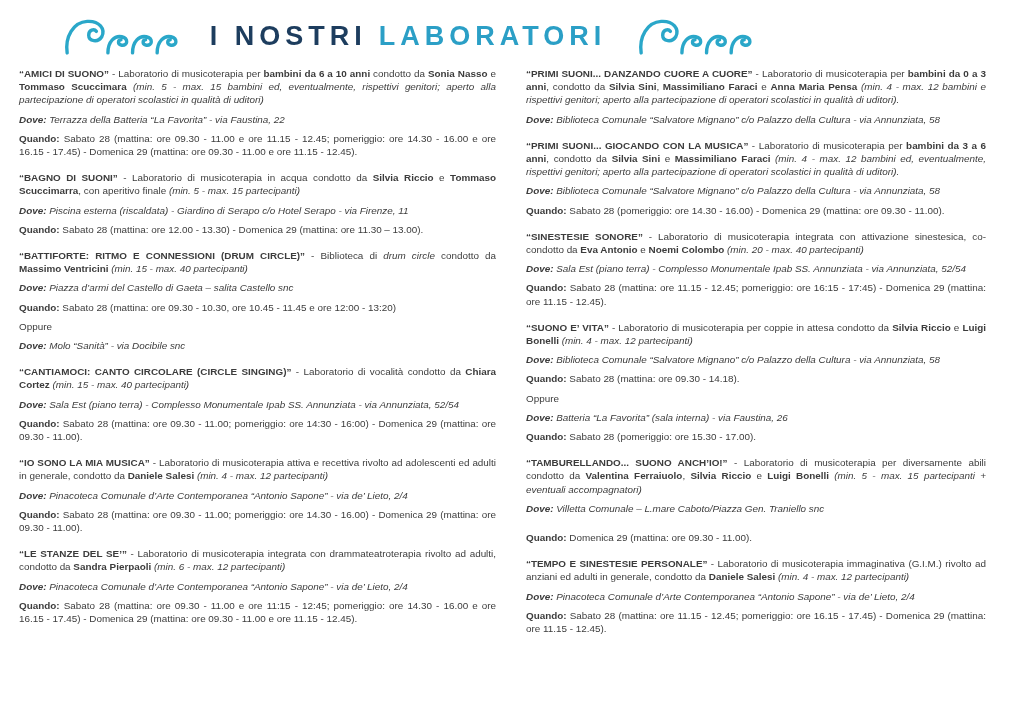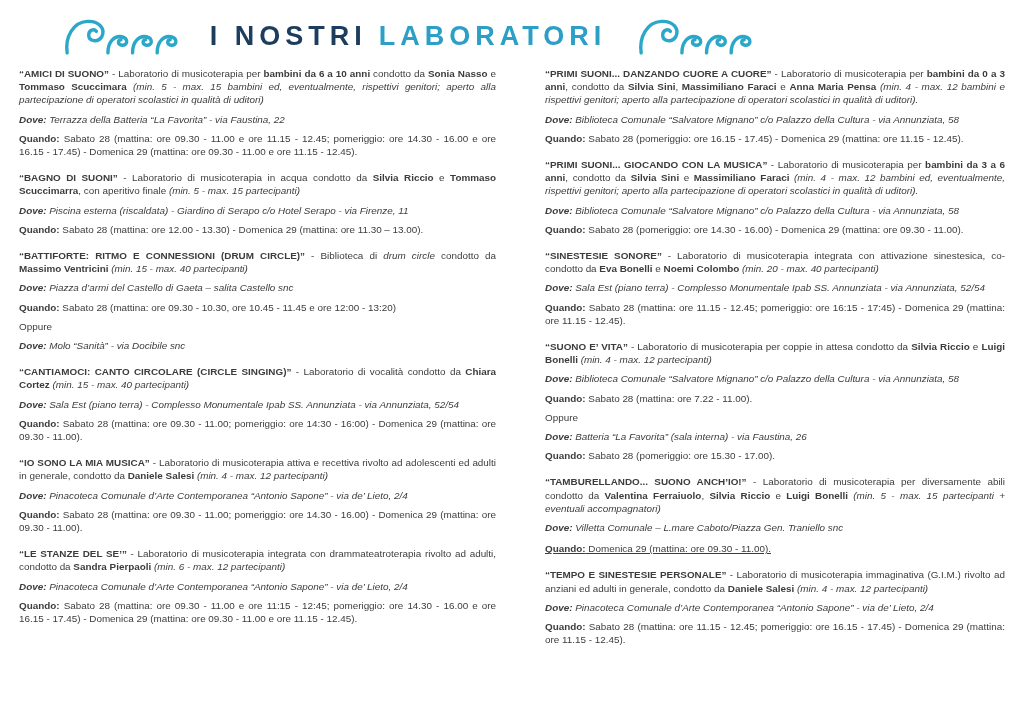--- a/index.html
+++ b/index.html
@@ -20,28 +20,28 @@
   .wave path {
     fill: none; stroke: var(--wave, #2aa7c9);
     stroke-width: 4.4; stroke-linecap: round;
   }
   .title {
     margin: 0; font-size: 27px; font-weight: bold;
     letter-spacing: 5px; white-space: nowrap; line-height: 1;
   }
   .t-dark  { color: var(--navy, #1d3d5e); margin-right: 12px; }
   .t-light { color: var(--teal, #2b9fc6); }
-  .columns { display: grid; grid-template-columns: 477px 460px; column-gap: 49px; }
+  .columns { display: grid; grid-template-columns: 477px 460px; column-gap: 30px; }
   .section { margin-bottom: 13px; }
   p.para {
     margin: 0 0 6px 0;
     font-size: 9.9px; line-height: 13.2px;
     text-align: justify; color: var(--text, #3c3c3c);
   }
-  p.para.space-before { margin-top: 8px; text-decoration: underline; }
+  p.para.space-before { margin-top: 16px; }
   .s-n { font-weight: normal; font-style: normal; }
   .s-b { font-weight: bold; }
   .s-i { font-style: italic; }
   .s-bi { font-weight: bold; font-style: italic; }
 </style>
 </head>
 <body>
 
 <div class="page">
   <div class="header">
@@ -94,36 +94,35 @@
         <div class="section">
           <p class="para"><span class="s-b">“LE STANZE DEL SE’”</span><span class="s-n"> - Laboratorio di musicoterapia integrata con drammateatroterapia rivolto ad adulti, condotto da </span><span class="s-b">Sandra Pierpaoli</span><span class="s-i"> (min. 6 - max. 12 partecipanti)</span></p>
           <p class="para"><span class="s-bi">Dove:</span><span class="s-i"> Pinacoteca Comunale d’Arte Contemporanea “Antonio Sapone” - via de’ Lieto, 2/4</span></p>
           <p class="para"><span class="s-b">Quando:</span><span class="s-n"> Sabato 28 (mattina: ore 09.30 - 11.00 e ore 11:15 - 12:45; pomeriggio: ore 14.30 - 16.00 e ore 16.15 - 17.45) - Domenica 29 (mattina: ore 09.30 - 11.00 e ore 11.15 - 12.45).</span></p>
         </div>
       </div>
     <div class="col">
         <div class="section">
           <p class="para"><span class="s-b">“PRIMI SUONI... DANZANDO CUORE A CUORE”</span><span class="s-n"> - Laboratorio di musicoterapia per </span><span class="s-b">bambini da 0 a 3 anni</span><span class="s-n">, condotto da </span><span class="s-b">Silvia Sini</span><span class="s-n">, </span><span class="s-b">Massimiliano Faraci</span><span class="s-n"> e </span><span class="s-b">Anna Maria Pensa</span><span class="s-i"> (min. 4 - max. 12 bambini e rispettivi genitori; aperto alla partecipazione di operatori scolastici in qualità di uditori).</span></p>
           <p class="para"><span class="s-bi">Dove:</span><span class="s-i"> Biblioteca Comunale “Salvatore Mignano” c/o Palazzo della Cultura - via Annunziata, 58</span></p>
-          <p class="para"><span class="s-b">Quando:</span><span class="s-n"> Sabato 28 (pomeriggio: ore 16.15 - 17.45) - Domenica 29 (mattina: ore 11.15 - 12.45).</span></p>
         </div>
         <div class="section">
           <p class="para"><span class="s-b">“PRIMI SUONI... GIOCANDO CON LA MUSICA”</span><span class="s-n"> - Laboratorio di musicoterapia per </span><span class="s-b">bambini da 3 a 6 anni</span><span class="s-n">, condotto da </span><span class="s-b">Silvia Sini</span><span class="s-n"> e </span><span class="s-b">Massimiliano Faraci</span><span class="s-i"> (min. 4 - max. 12 bambini ed, eventualmente, rispettivi genitori; aperto alla partecipazione di operatori scolastici in qualità di uditori).</span></p>
           <p class="para"><span class="s-bi">Dove:</span><span class="s-i"> Biblioteca Comunale “Salvatore Mignano” c/o Palazzo della Cultura - via Annunziata, 58</span></p>
           <p class="para"><span class="s-b">Quando:</span><span class="s-n"> Sabato 28 (pomeriggio: ore 14.30 - 16.00) - Domenica 29 (mattina: ore 09.30 - 11.00).</span></p>
         </div>
         <div class="section">
-          <p class="para"><span class="s-b">“SINESTESIE SONORE”</span><span class="s-n"> - Laboratorio di musicoterapia integrata con attivazione sinestesica, co-condotto da </span><span class="s-b">Eva Bonelli</span><span class="s-n"> e </span><span class="s-b">Noemi Colombo</span><span class="s-i"> (min. 20 - max. 40 partecipanti)</span></p>
+          <p class="para"><span class="s-b">“SINESTESIE SONORE”</span><span class="s-n"> - Laboratorio di musicoterapia integrata con attivazione sinestesica, co-condotto da </span><span class="s-b">Eva Antonio</span><span class="s-n"> e </span><span class="s-b">Noemi Colombo</span><span class="s-i"> (min. 20 - max. 40 partecipanti)</span></p>
           <p class="para"><span class="s-bi">Dove:</span><span class="s-i"> Sala Est (piano terra) - Complesso Monumentale Ipab SS. Annunziata - via Annunziata, 52/54</span></p>
           <p class="para"><span class="s-b">Quando:</span><span class="s-n"> Sabato 28 (mattina: ore 11.15 - 12.45; pomeriggio: ore 16:15 - 17:45) - Domenica 29 (mattina: ore 11.15 - 12.45).</span></p>
         </div>
         <div class="section">
           <p class="para"><span class="s-b">“SUONO E’ VITA”</span><span class="s-n"> - Laboratorio di musicoterapia per coppie in attesa condotto da </span><span class="s-b">Silvia Riccio</span><span class="s-n"> e </span><span class="s-b">Luigi Bonelli</span><span class="s-i"> (min. 4 - max. 12 partecipanti)</span></p>
           <p class="para"><span class="s-bi">Dove:</span><span class="s-i"> Biblioteca Comunale “Salvatore Mignano” c/o Palazzo della Cultura - via Annunziata, 58</span></p>
-          <p class="para"><span class="s-b">Quando:</span><span class="s-n"> Sabato 28 (mattina: ore 7.22 - 11.00).</span></p>
+          <p class="para"><span class="s-b">Quando:</span><span class="s-n"> Sabato 28 (mattina: ore 09.30 - 14.18).</span></p>
           <p class="para"><span class="s-n">Oppure</span></p>
           <p class="para"><span class="s-bi">Dove:</span><span class="s-i"> Batteria “La Favorita” (sala interna) - via Faustina, 26</span></p>
           <p class="para"><span class="s-b">Quando:</span><span class="s-n"> Sabato 28 (pomeriggio: ore 15.30 - 17.00).</span></p>
         </div>
         <div class="section">
           <p class="para"><span class="s-b">“TAMBURELLANDO... SUONO ANCH’IO!”</span><span class="s-n"> - Laboratorio di musicoterapia per diversamente abili condotto da </span><span class="s-b">Valentina Ferraiuolo</span><span class="s-n">, </span><span class="s-b">Silvia Riccio</span><span class="s-n"> e </span><span class="s-b">Luigi Bonelli</span><span class="s-i"> (min. 5 - max. 15 partecipanti + eventuali accompagnatori)</span></p>
           <p class="para"><span class="s-bi">Dove:</span><span class="s-i"> Villetta Comunale – L.mare Caboto/Piazza Gen. Traniello snc</span></p>
           <p class="para space-before"><span class="s-b">Quando:</span><span class="s-n"> Domenica 29 (mattina: ore 09.30 - 11.00).</span></p>
         </div>
         <div class="section">

